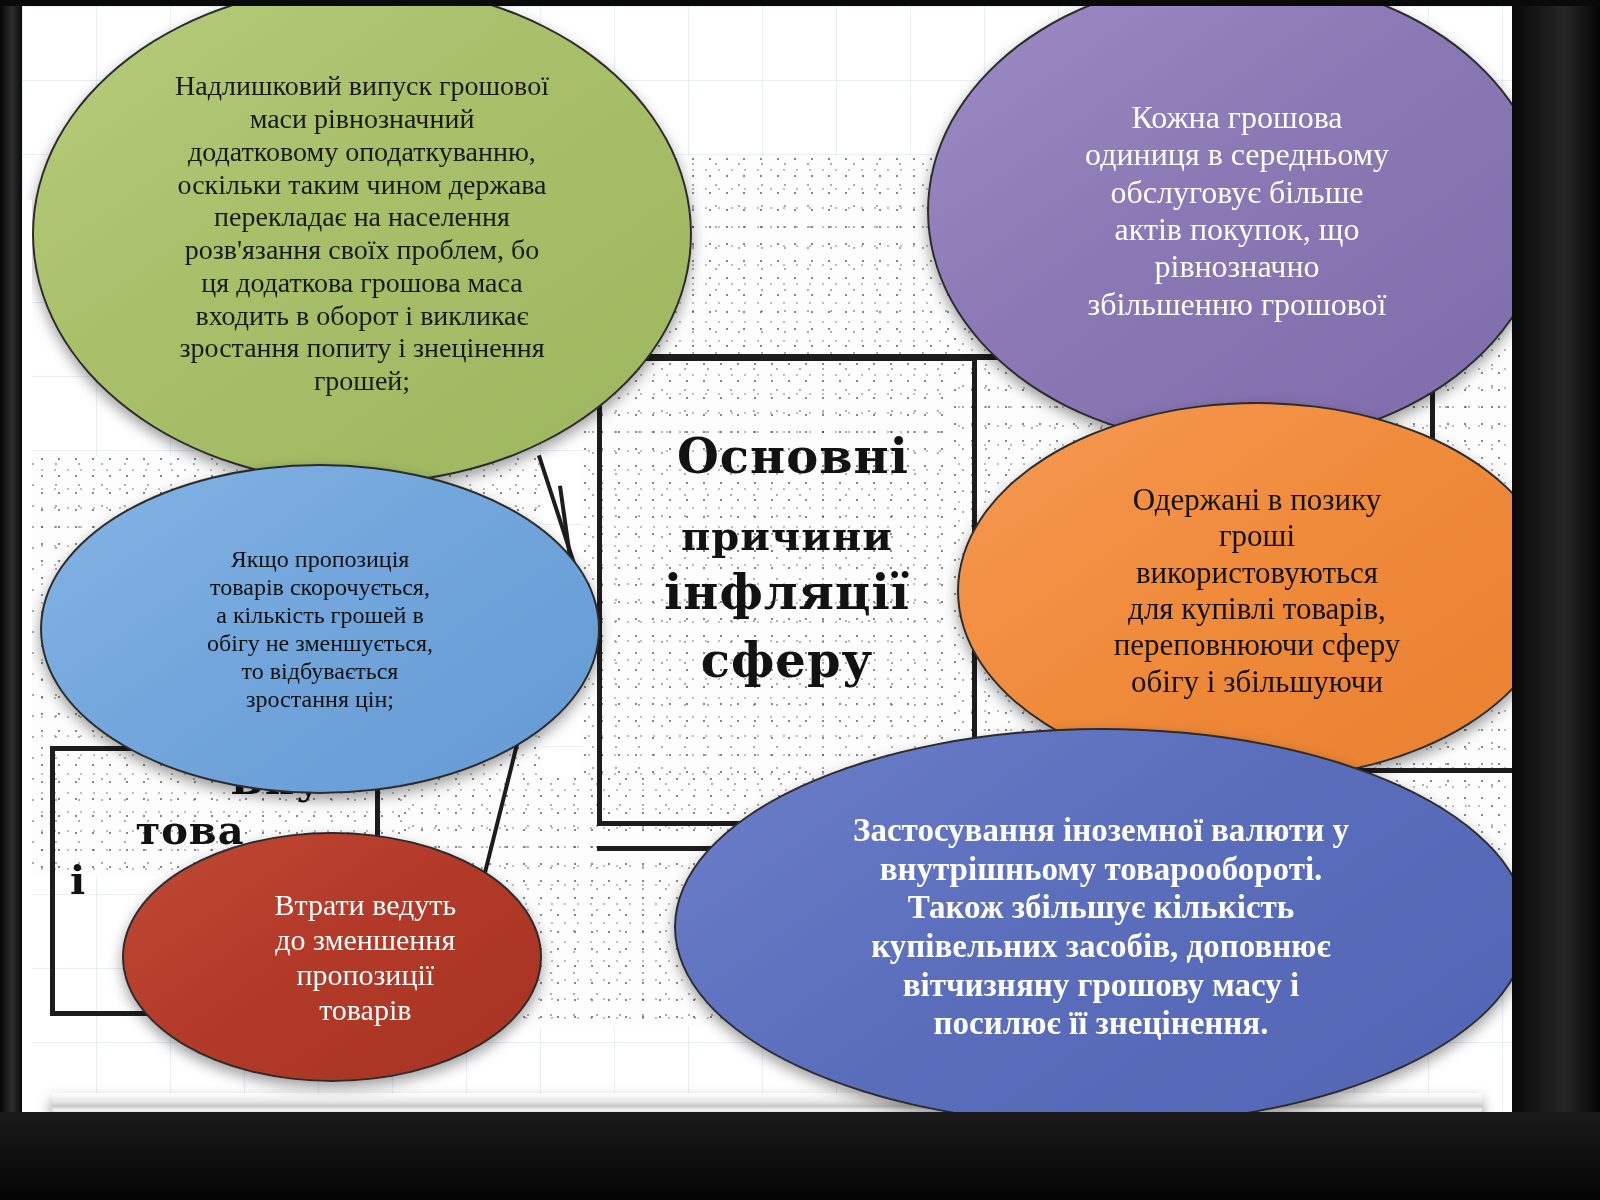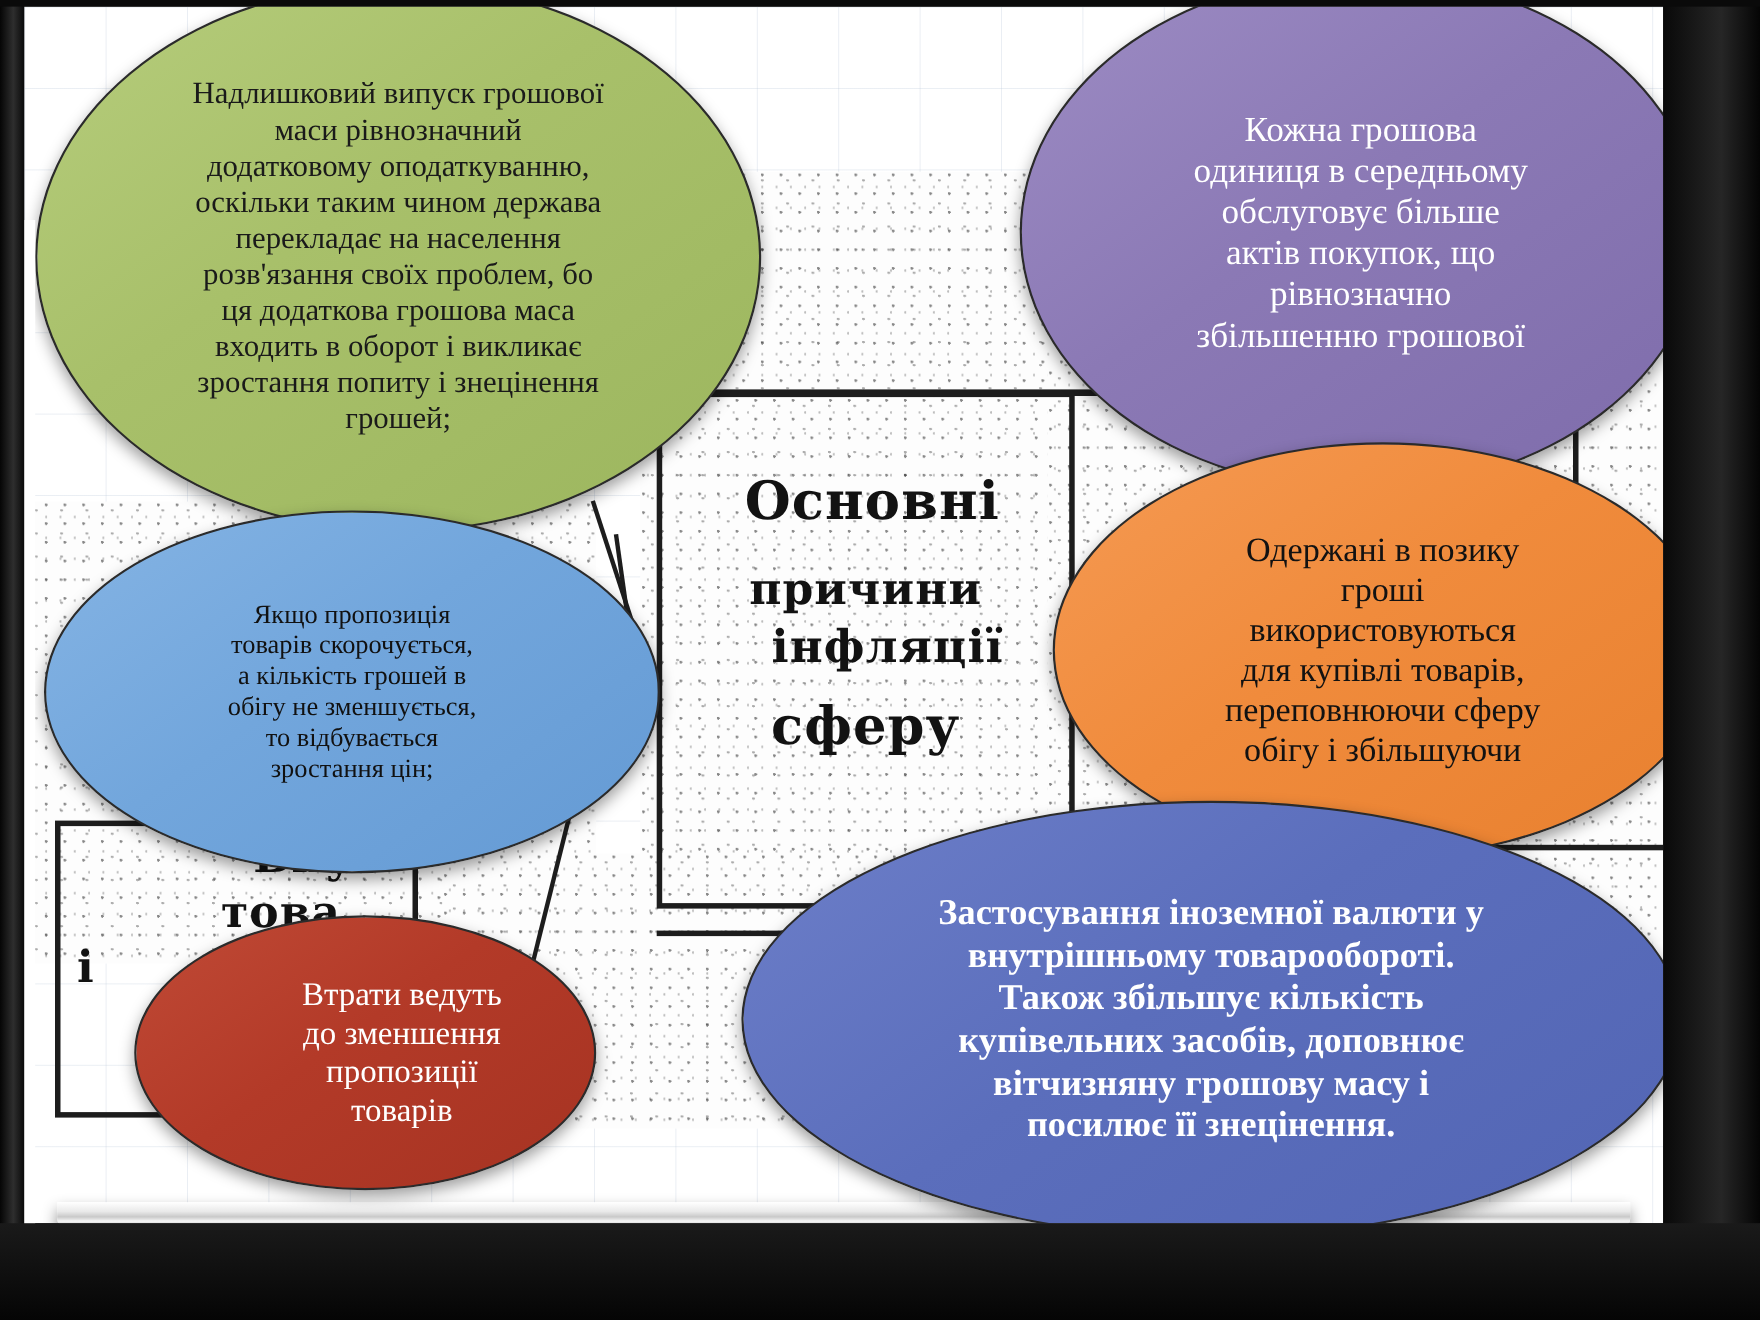--- a/index.html
+++ b/index.html
@@ -137,25 +137,25 @@
       <div class="scan-line" style="left:1246px; top:498px; width:5px; height:180px;"></div>
       <div class="scan-line" style="left:1246px; top:612px; width:260px; height:5px;"></div>
 
       <div class="scan-line" style="left:515px; top:300px; width:4px; height:140px; transform:rotate(-18deg);"></div>
       <div class="scan-line" style="left:536px; top:330px; width:4px; height:180px; transform:rotate(-8deg);"></div>
       <div class="scan-line" style="left:500px; top:560px; width:4px; height:190px; transform:rotate(14deg);"></div>
       <div class="scan-line" style="left:575px; top:690px; width:150px; height:5px;"></div>
 
       <div class="scan-title" style="left:575px; top:272px; width:380px; font-size:48px;padding-left:12px;">Основні</div>
       <div class="scan-title" style="left:575px; top:356px; width:380px; font-size:40px;">причини</div>
-      <div class="scan-title" style="left:595px; top:408px; width:380px; font-size:41px;">інфляції</div>
+      <div class="scan-title" style="left:575px; top:408px; width:380px; font-size:48px;">інфляції</div>
       <div class="scan-title" style="left:575px; top:476px; width:380px; font-size:48px;">сферу</div>
 
       <div class="scan-title" style="left:60px; top:600px; width:240px; font-size:40px; text-align:right;">Впу</div>
-      <div class="scan-title" style="left:48px; top:650px; width:240px; font-size:40px; text-align:right;">това</div>
+      <div class="scan-title" style="left:48px; top:650px; width:240px; font-size:40px; text-align:center;">това</div>
       <div class="scan-title" style="left:48px; top:700px; width:240px; font-size:40px; text-align:left;">і</div>
     </div>
 
     <div class="ellipse e-green" id="ell-green">
       <span class="txt">Надлишковий випуск грошової
 маси рівнозначний
 додатковому оподаткуванню,
 оскільки таким чином держава
 перекладає на населення
 розв'язання своїх проблем, бо

